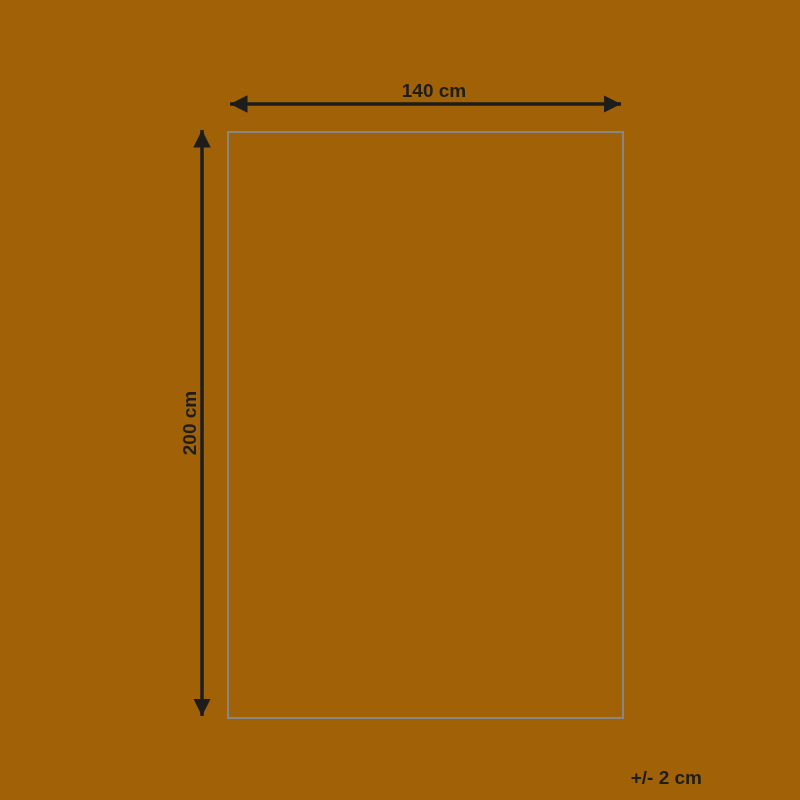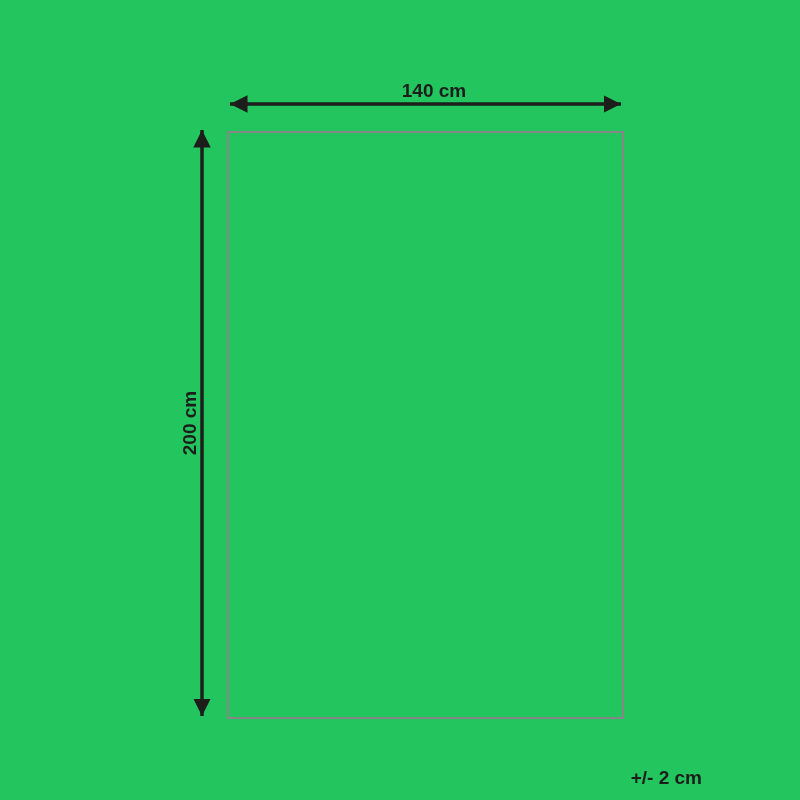--- a/index.html
+++ b/index.html
@@ -4,21 +4,21 @@
 <style>
   html, body {
     margin: 0;
     padding: 0;
     background: #ffffff;
   }
   .canvas {
     position: relative;
     width: 800px;
     height: 800px;
-    background: #22c55e;
+    background: #a16207;
     overflow: hidden;
     font-family: "Liberation Sans", sans-serif;
   }
   svg.diagram {
     position: absolute;
     left: 0;
     top: 0;
   }
   .outline-rect {
     fill: none;

